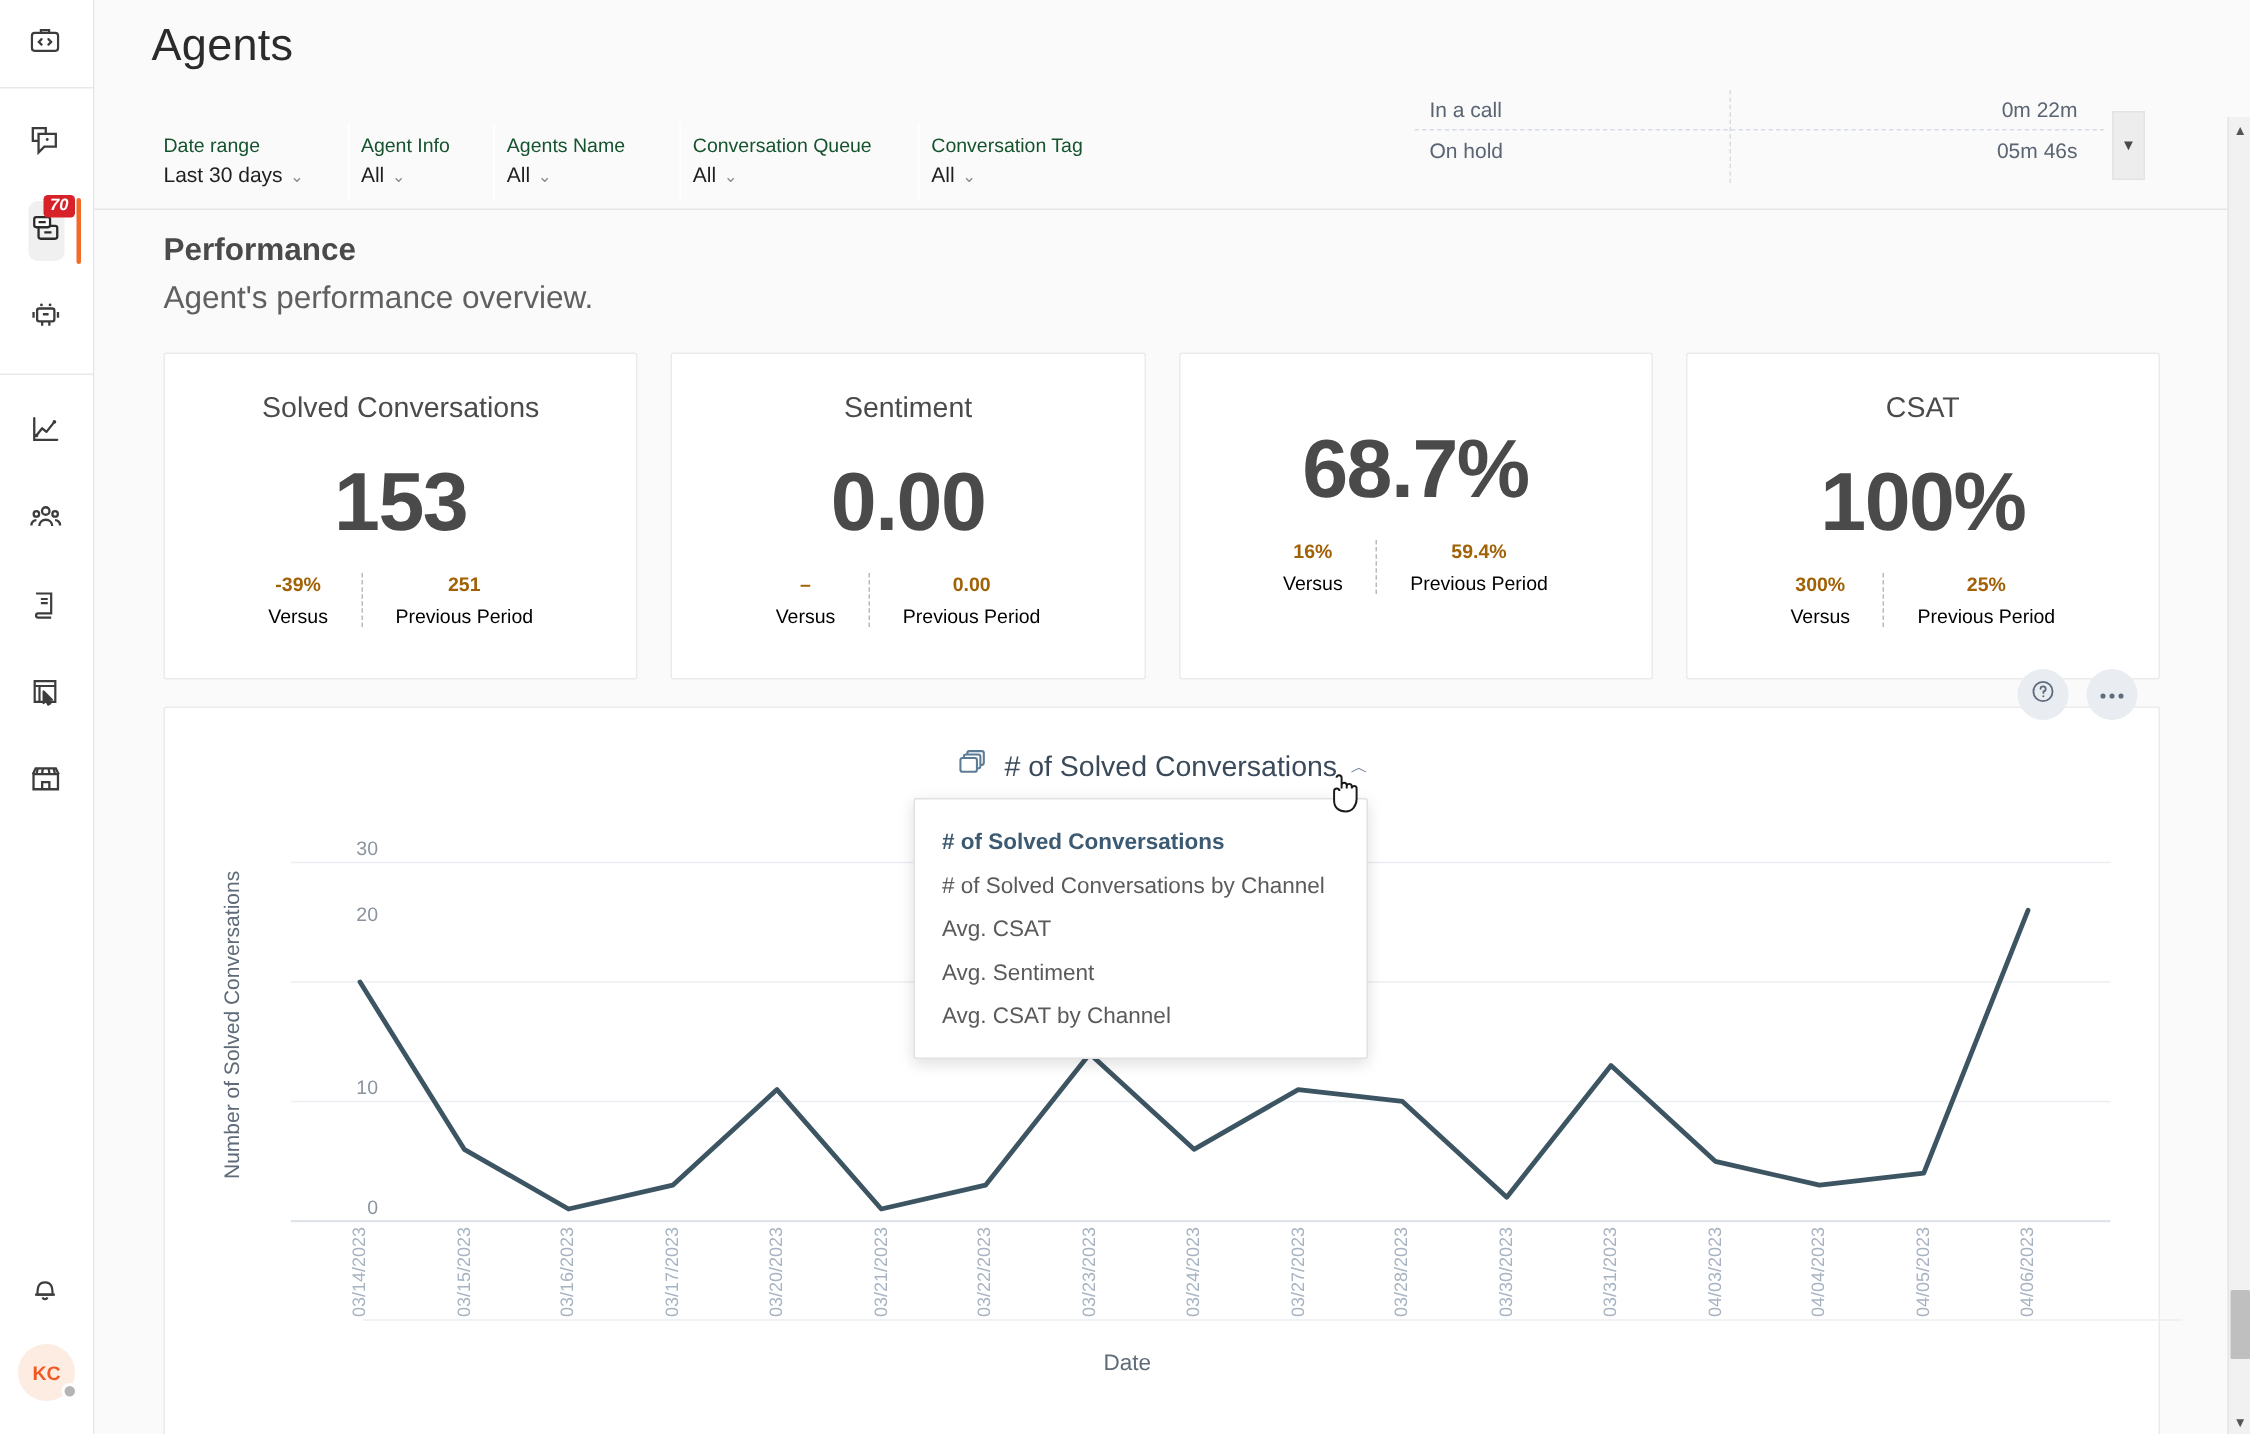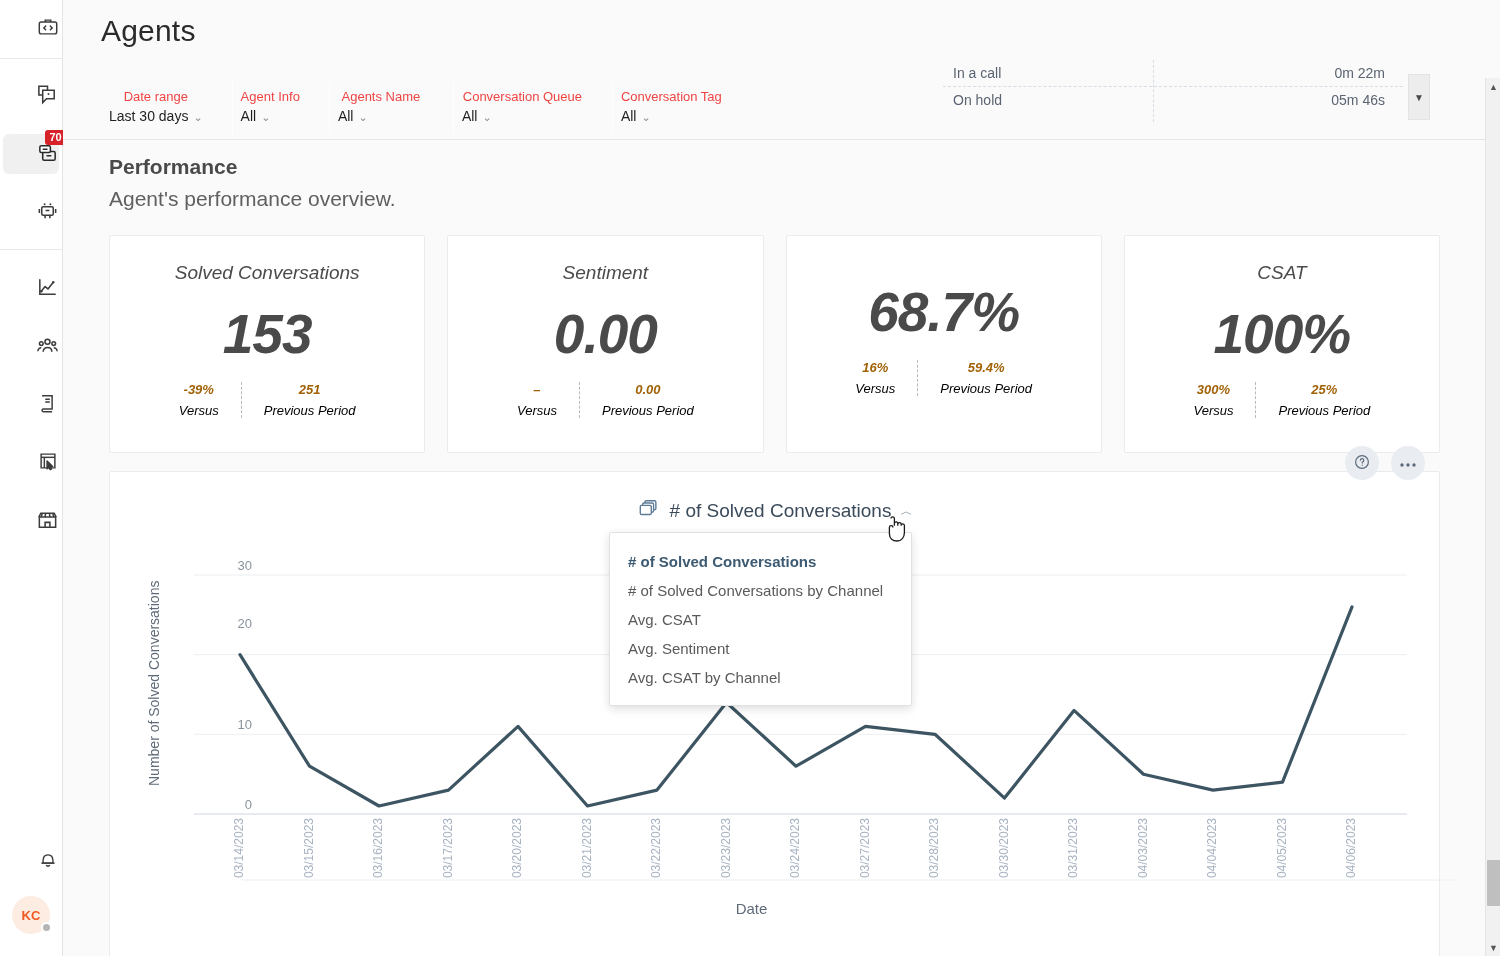--- a/index.html
+++ b/index.html
@@ -13,23 +13,23 @@
 
   
   .rail {
     position: absolute; left:0; top:0; width:63px; height:956px;
     background:#ffffff; border-right:1px solid #e3e3e3;
     display:flex; flex-direction:column; align-items:center;
   }
   .rail-group { width:100%; display:flex; flex-direction:column; align-items:center; }
   .rail-sep { width:100%; height:1px; background:#e8e8e8; }
   .rail-item {
-    position:relative; width:56px; height:40px; margin:9px 0;
-    display:flex; align-items:center; justify-content:flex-end;
-    border-radius:6px; cursor:pointer; color:#3c3c3c;
+    position:relative; width:24px; height:40px; margin:9px 0;
+    display:flex; align-items:center; justify-content:flex-start;
+    border-radius:6px; cursor:pointer; color:#3c3c3c;font-style:italic;
   }
   .rail-item.active { background:#f0f0f0; }
   .rail-item.active:after {
     content:""; position:absolute; right:-11px; top:-2px; width:3px; height:44px;
     background:#f26a28; border-radius:2px;
   }
   .rail-badge {
     position:absolute; top:-4px; right:-7px; background:#d8222a; color:#fff;
     font-size:11px; line-height:14px; height:15px; min-width:21px; padding:0 3px;
     border-radius:3px; text-align:center; font-weight:600;
@@ -72,38 +72,38 @@
   
   .filterbar {
     position:absolute; left:0; top:82px; right:0; height:58px;
     border-bottom:1px solid #e6e6e6; background:transparent;
   }
   .filters { display:flex; padding-left:46px; }
   .filter {
     background:#fafafa; padding:6px 20px 6px 0; margin-right:0; cursor:pointer;
     border-right:1px solid transparent; position:relative;
   }
-  .filter .f-label { font-size:13px; color:#ef4444; line-height:18px; white-space:nowrap;text-align:center; }
+  .filter .f-label { font-size:13px; color:#14532d; line-height:18px; white-space:nowrap; }
   .filter .f-value { font-size:14px; color:#1f1f1f; line-height:20px; white-space:nowrap; }
   .caret { display:inline-block; margin-left:5px; color:#8d8d8d; font-size:11px; }
   .filter-sep {
     width:1px; background:#fff; margin:0 8px;
   }
 
   
   .content { position:absolute; left:0; top:141px; right:14px; bottom:0; overflow:hidden; background:#fafafa; }
   .section-head { padding:14px 0 0 46px; }
   .section-title { font-size:21px; font-weight:700; color:#4a4a4a; }
   .section-sub { font-size:21px; color:#606060; margin-top:8px; }
 
   
   .kpis { display:flex; gap:22px; padding:24px 46px 0 46px; }
   .kpi {
     flex:1 1 0; background:#fff; border:1px solid #ebebeb; border-radius:2px;
-    padding:26px 12px 20px 12px; text-align:center; min-height:218px;font-style:italic;
+    padding:26px 12px 20px 12px; text-align:center; min-height:218px;
   }
   .kpi-title { font-size:19px; color:#4b4b4b; font-weight:400; }
   .kpi-value { font-size:55px; font-weight:700; color:#4a4a4a; margin:18px 0 16px 0; letter-spacing:-1px; }
   .kpi-foot { display:flex; align-items:stretch; justify-content:center; }
   .kpi-cell { padding:0 22px; }
   .kpi-cell .n { font-size:13px; font-weight:700; color:#a16207; }
   .kpi-cell .c { font-size:13px; color:#000000; margin-top:6px; }
   .kpi-vsep { border-left:1px dashed #b9b9b9; }
 
   
@@ -477,21 +477,21 @@
 
     </div>
 
     <div class="ylabel" style="position:absolute; left:82px; top:563px;">Number of Solved Conversations</div>
 
     <div class="xlabel" style="position:absolute; left:0; right:60px; top:900px;">Date</div>
 
     <div id="yticks">
         <div class="ytick" style="left: 161px; top: 797px;">0</div>
         <div class="ytick" style="left: 161px; top: 717.333px;">10</div>
-        <div class="ytick" style="left: 161px; top: 616px;">20</div>
+        <div class="ytick" style="left: 161px; top: 602px;">20</div>
         <div class="ytick" style="left: 161px; top: 558px;">30</div>
       </div>
     <div id="xticks">
         <div class="xtick" style="left: 169px; top: 818px;">03/14/2023</div>
         <div class="xtick" style="left: 238.5px; top: 818px;">03/15/2023</div>
         <div class="xtick" style="left: 308px; top: 818px;">03/16/2023</div>
         <div class="xtick" style="left: 377.5px; top: 818px;">03/17/2023</div>
         <div class="xtick" style="left: 447px; top: 818px;">03/20/2023</div>
         <div class="xtick" style="left: 516.5px; top: 818px;">03/21/2023</div>
         <div class="xtick" style="left: 586px; top: 818px;">03/22/2023</div>

